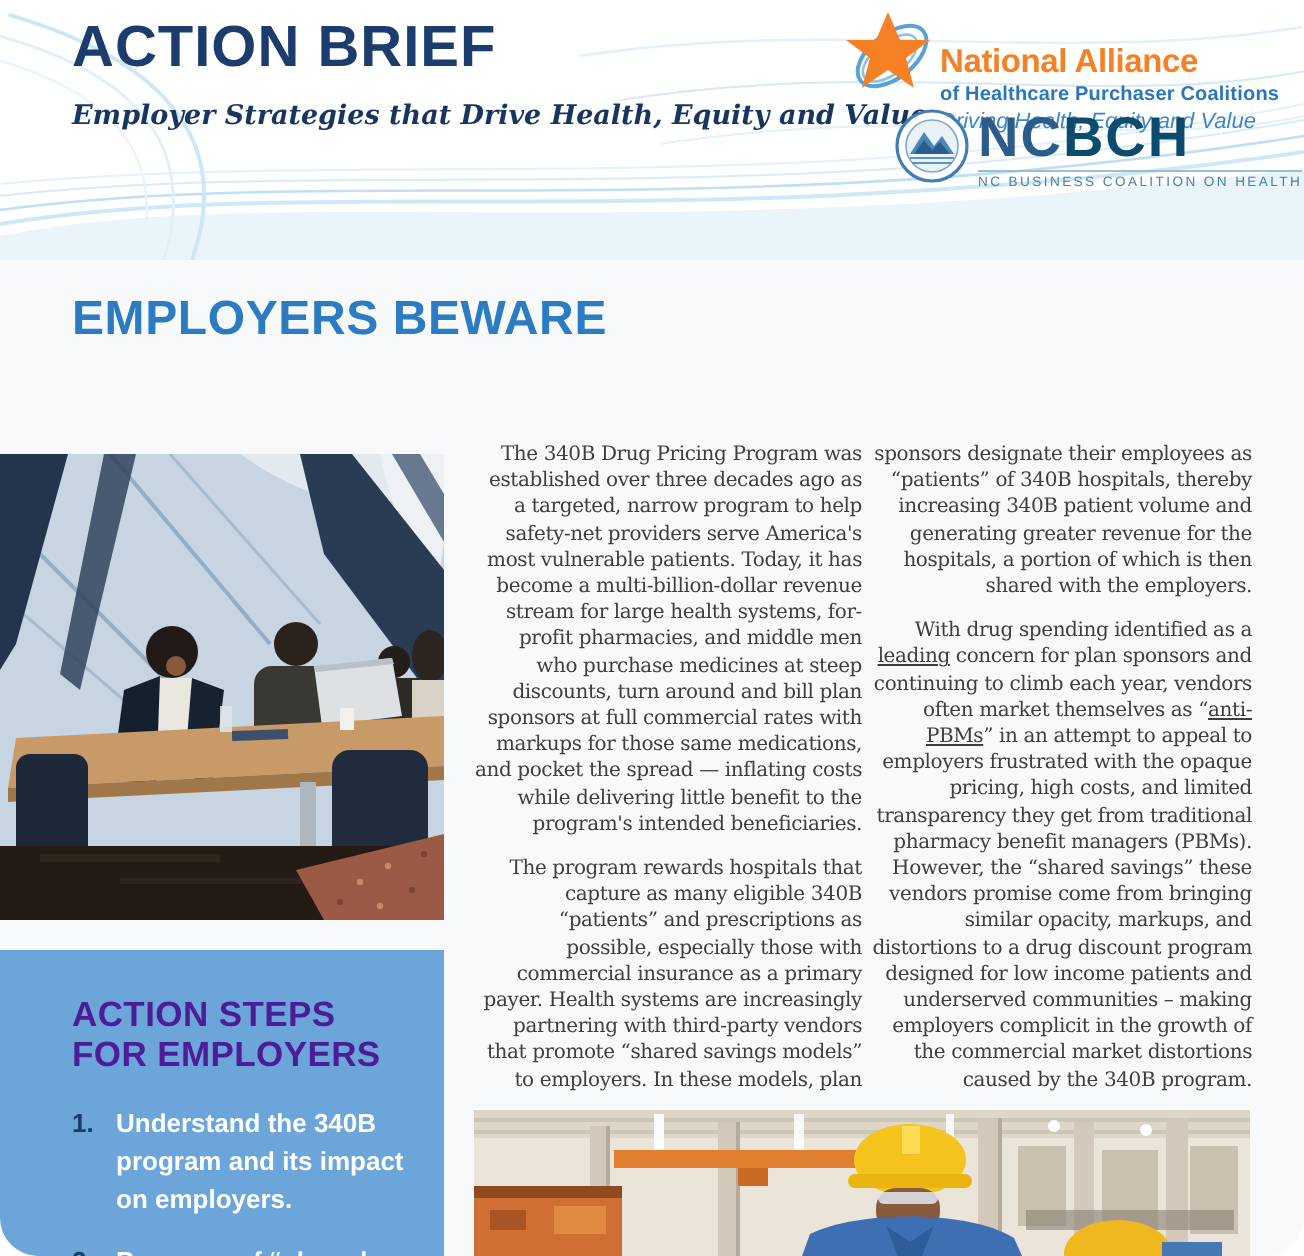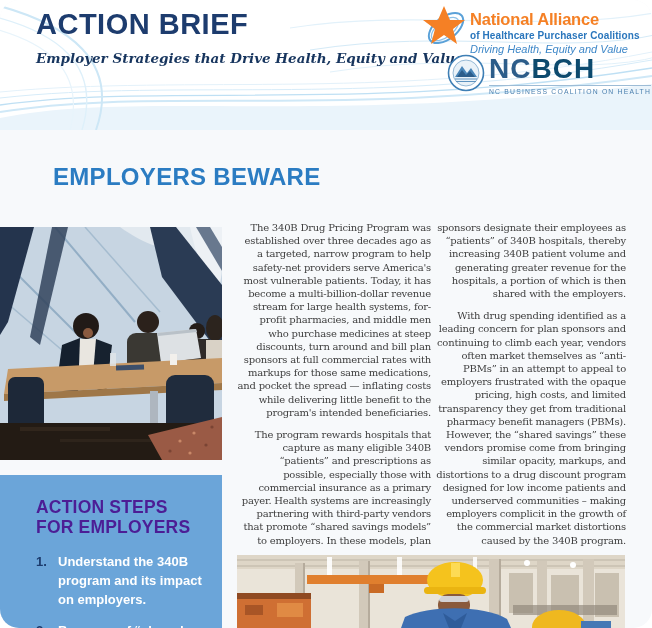--- a/index.html
+++ b/index.html
@@ -6,35 +6,35 @@
   .canvas{position:relative;width:652px;height:628px;overflow:hidden;background:#f7f9fb;font-family:"Liberation Sans",sans-serif;border-radius:19px;}
 
   
   .header{position:absolute;top:0;left:0;width:652px;height:130px;background:#ffffff;}
   .waves{position:absolute;top:0;left:0;width:652px;height:130px;}
   .masthead{position:absolute;left:36px;top:8px;}
   .brief-title{margin:0;font-size:29px;font-weight:700;color:#1d3c6e;letter-spacing:0.5px;}
   .brief-tagline{margin-top:9px;font-family:"DejaVu Serif",serif;font-style:italic;font-weight:700;font-size:13.5px;color:#17355e;}
 
   .na-logo{position:absolute;left:420px;top:4px;display:flex;align-items:flex-start;}
-  .na-text{margin-left:0px;margin-top:6px;}
+  .na-text{margin-left:0px;margin-top:18px;}
   .na-name{color:#f58025;font-weight:700;font-size:16.5px;letter-spacing:-0.2px;}
   .na-sub{color:#2a76bc;font-weight:700;font-size:10px;margin-top:1px;letter-spacing:0.1px;}
   .na-tag{color:#3d87c8;font-size:11px;margin-top:2px;font-style:italic;}
 
   .ncbch-logo{position:absolute;left:447px;top:54px;display:flex;align-items:flex-start;}
   .ncbch-text{margin-left:4px;}
   .ncbch-word{font-size:28px;font-weight:700;line-height:30px;letter-spacing:1px;}
   .ncbch-word .nc{color:#2c5d8a;}
   .ncbch-word .bch{color:#0c4a6e;font-weight:700;}
   .ncbch-sub{border-top:1px solid #9dbcd6;margin-top:1px;padding-top:2px;font-size:6.8px;color:#4a7fae;letter-spacing:1.2px;white-space:nowrap;}
 
   
   .headline{position:absolute;left:36px;top:146px;}
-  .headline h2{margin:17px;font-size:24px;font-weight:700;color:#2b7cc2;letter-spacing:0.3px;}
+  .headline h2{margin:0;font-size:24px;font-weight:700;color:#2b7cc2;letter-spacing:0.3px;}
   .headline .sub{margin-top:7px;font-size:14.5px;color:#4f94d7;letter-spacing:0.4px;}
 
   
   .photo{position:absolute;overflow:hidden;}
   .photo svg{display:block;width:100%;height:100%;}
   .photo.office{left:0;top:227px;width:222px;height:233px;}
   .photo.factory{left:237px;top:555px;width:388px;height:73px;}
 
   
   .action-box{position:absolute;left:0;top:475px;width:222px;height:153px;background:#6ba5d9;box-sizing:border-box;padding:22px 14px 0 36px;}
@@ -42,21 +42,21 @@
   .ab-list{margin:15px 0 0;padding:0;list-style:none;}
   .ab-item{display:flex;margin-bottom:12px;}
   .ab-num{color:#1d3c6e;font-weight:700;font-size:13px;line-height:19px;width:22px;flex:none;}
   .ab-txt{color:#ffffff;font-weight:700;font-size:13px;line-height:19px;}
 
   
   .col{position:absolute;top:221px;width:194px;font-family:"DejaVu Serif",serif;font-size:10px;line-height:13.2px;letter-spacing:-0.2px;color:#3e3e3e;text-align:right;}
   .col1{left:237px;}
   .col2{left:430px;width:196px;}
   .col p{margin:0 0 9px;}
-  .link{cursor:pointer;}
+  .link{text-decoration:underline;cursor:pointer;}
 </style>
 </head>
 <body>
 
 <div class="canvas">
 
   <header class="header">
     <svg class="waves" viewBox="0 0 652 130">
       <path d="M0,118 C140,90 320,126 652,84 L652,130 L0,130 Z" fill="#eaf4fb"></path>
       <path d="M0,112 C160,86 340,120 652,76" stroke="#cfe8f7" stroke-width="2" fill="none"></path>

